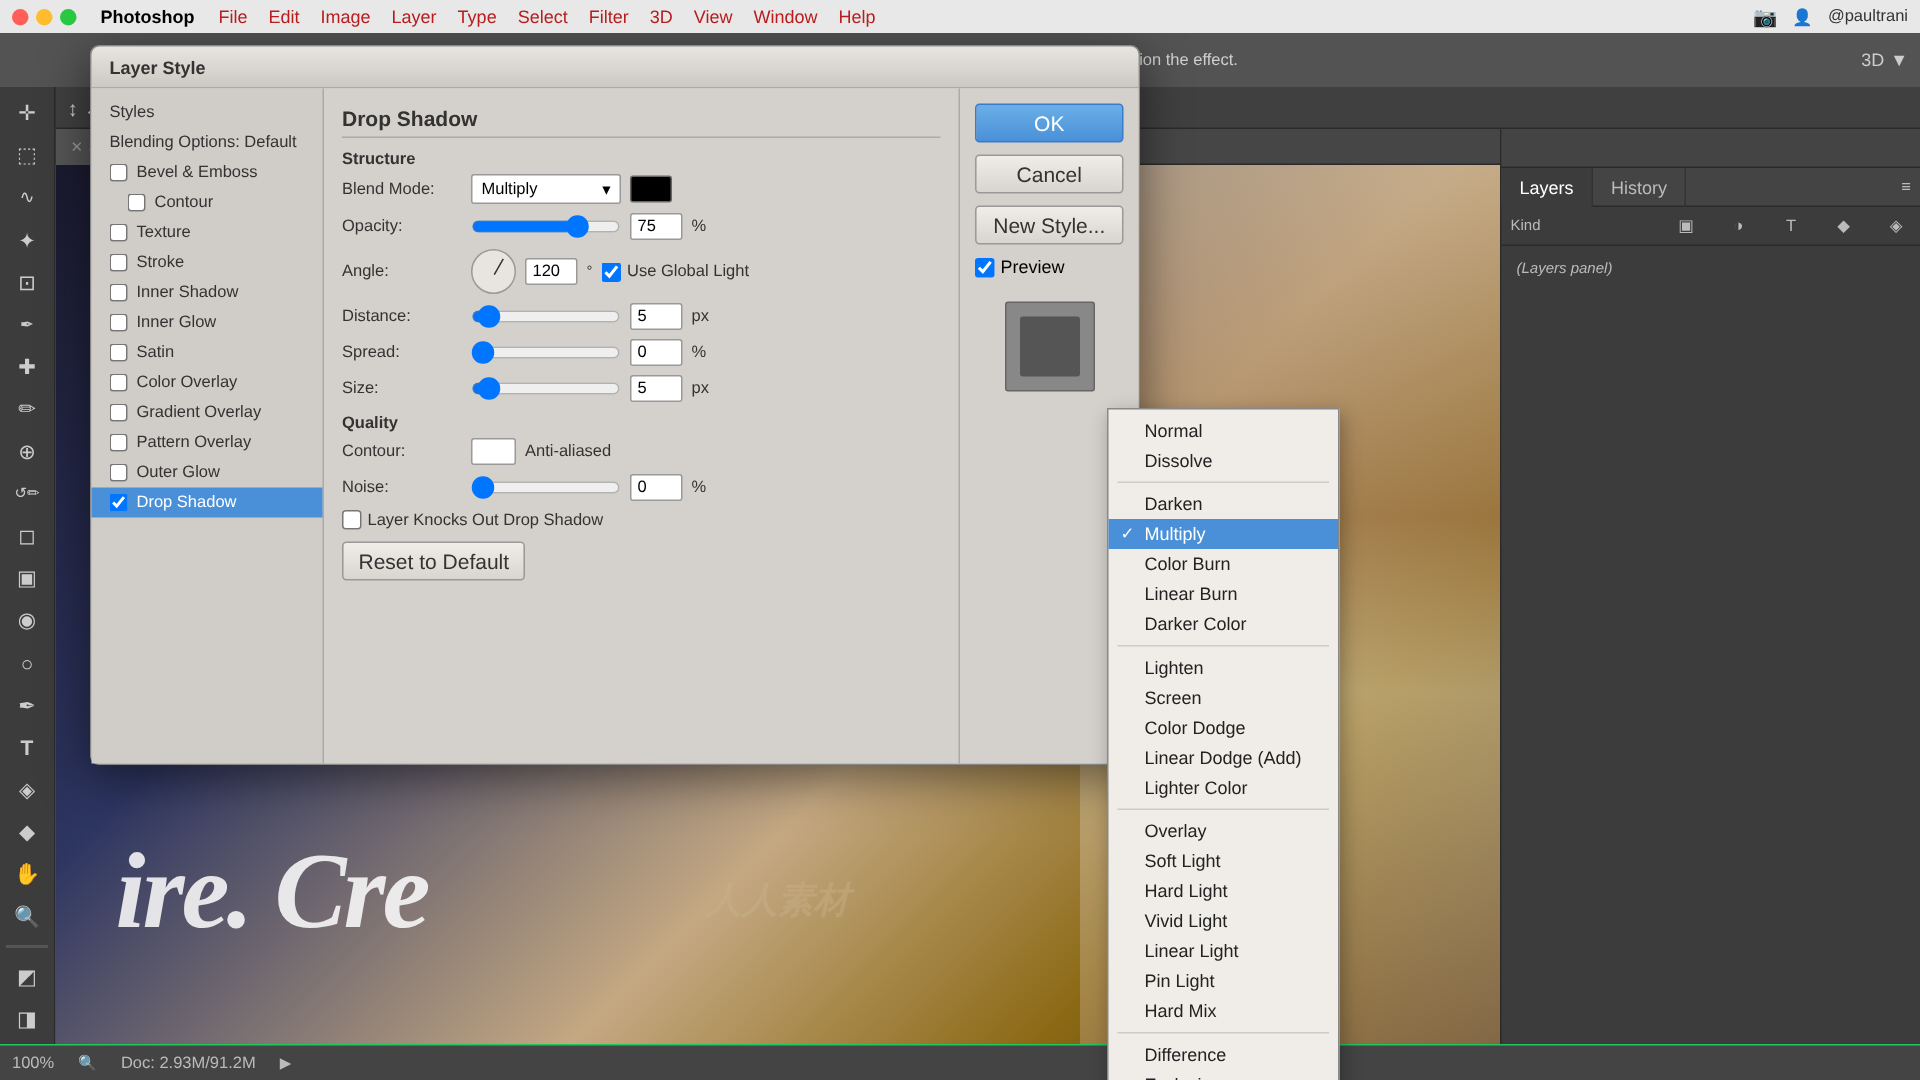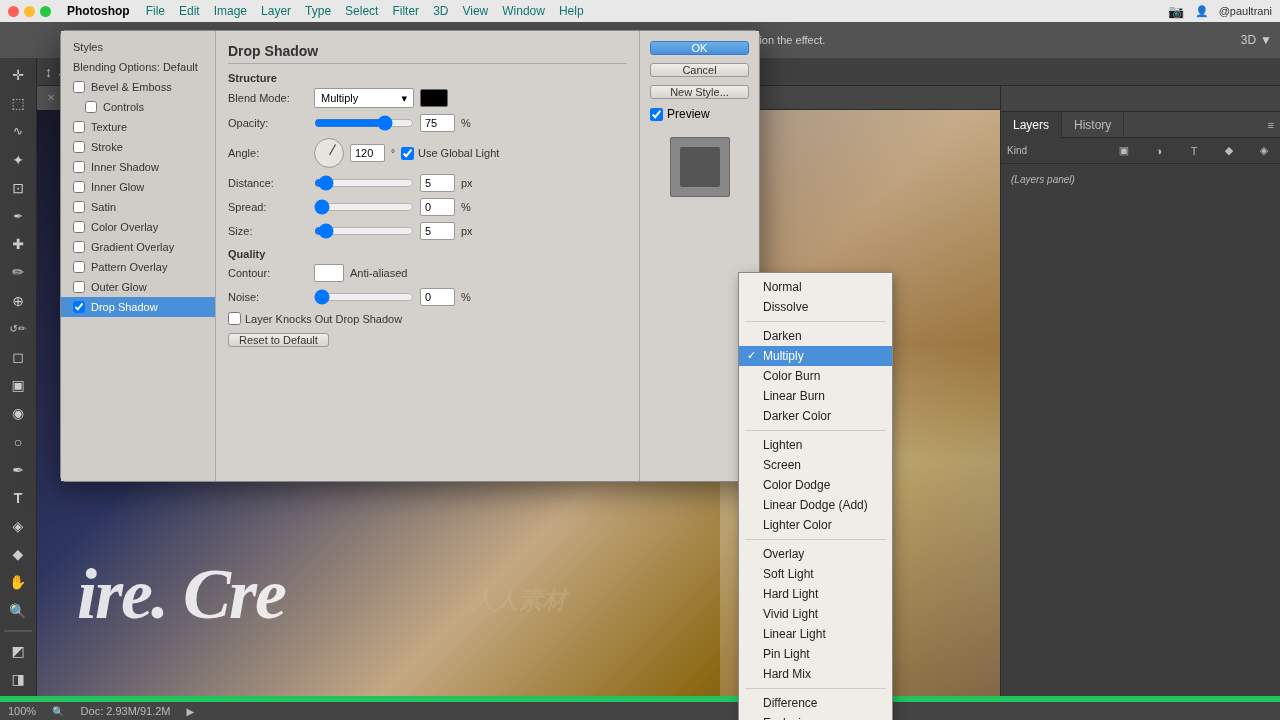--- a/index.html
+++ b/index.html
@@ -44,21 +44,21 @@
       font-weight: bold;
       font-size: 12px;
       color: #000;
     }
     .menubar-items {
       display: flex;
       gap: 14px;
     }
     .menubar-item {
       font-size: 12px;
-      color: #0f766e;
+      color: #b91c1c;
       cursor: pointer;
     }
     .menubar-right {
       margin-left: auto;
       display: flex;
       align-items: center;
       gap: 10px;
     }
 
     
@@ -211,21 +211,21 @@
       height: 24px;
       background: #444;
       position: absolute;
       bottom: 0;
       left: 0;
       right: 0;
       display: flex;
       align-items: center;
       padding: 0 8px;
       gap: 16px;
-      border-top: 6px solid #22c55e;
+      border-top: 1px solid #22c55e;
     }
     .statusbar-item {
       color: #bbb;
       font-size: 11px;
     }
 
     
     .right-panel {
       width: 280px;
       background: #3c3c3c;
@@ -345,25 +345,25 @@
       width: 120px;
       padding: 10px;
       background: #d4d0cb;
       border-left: 1px solid #aaa;
       display: flex;
       flex-direction: column;
       gap: 8px;
       align-items: stretch;
     }
     .dialog-btn {
-      height: 14px;
+      height: 26px;
       background: linear-gradient(to bottom, #f0ece8, #d8d4cf);
       border: 1px solid #999;
       border-radius: 3px;
-      font-size: 11px;
+      font-size: 14px;
       cursor: pointer;
       display: flex;
       align-items: center;
       justify-content: center;
       color: #333;
     }
     .dialog-btn.primary {
       background: linear-gradient(to bottom, #6aafe6, #4a90d9);
       color: #fff;
       border-color: #3a7bc8;
@@ -588,36 +588,39 @@
     <div class="panel-tool-icon">T</div>
     <div class="panel-tool-icon">◆</div>
     <div class="panel-tool-icon">◈</div>
   </div>
   <div style="height:200px;background:#3c3c3c;padding:6px;">
     <div style="color:#bbb;font-size:10px;font-style:italic;padding:4px;">(Layers panel)</div>
   </div>
 </div>
 
 <div class="dialog">
+  <div class="dialog-header">
+    <span class="dialog-title">Layer Style</span>
+  </div>
   <div class="dialog-body">
 
     <div class="dialog-sidebar">
       <div class="dialog-sidebar-item">
         <span>Styles</span>
       </div>
       <div class="dialog-sidebar-item">
         <span>Blending Options: Default</span>
       </div>
       <div class="dialog-sidebar-item">
         <input type="checkbox" class="sidebar-checkbox" style="">
         <span>Bevel &amp; Emboss</span>
       </div>
       <div class="dialog-sidebar-item" style="padding-left:24px;">
         <input type="checkbox" class="sidebar-checkbox" style="">
-        <span>Controls</span>
+        <span>Contour</span>
       </div>
       <div class="dialog-sidebar-item" style="">
         <input type="checkbox" class="sidebar-checkbox" style="">
         <span>Texture</span>
       </div>
       <div class="dialog-sidebar-item">
         <input type="checkbox" class="sidebar-checkbox" style="">
         <span>Stroke</span>
       </div>
       <div class="dialog-sidebar-item">

